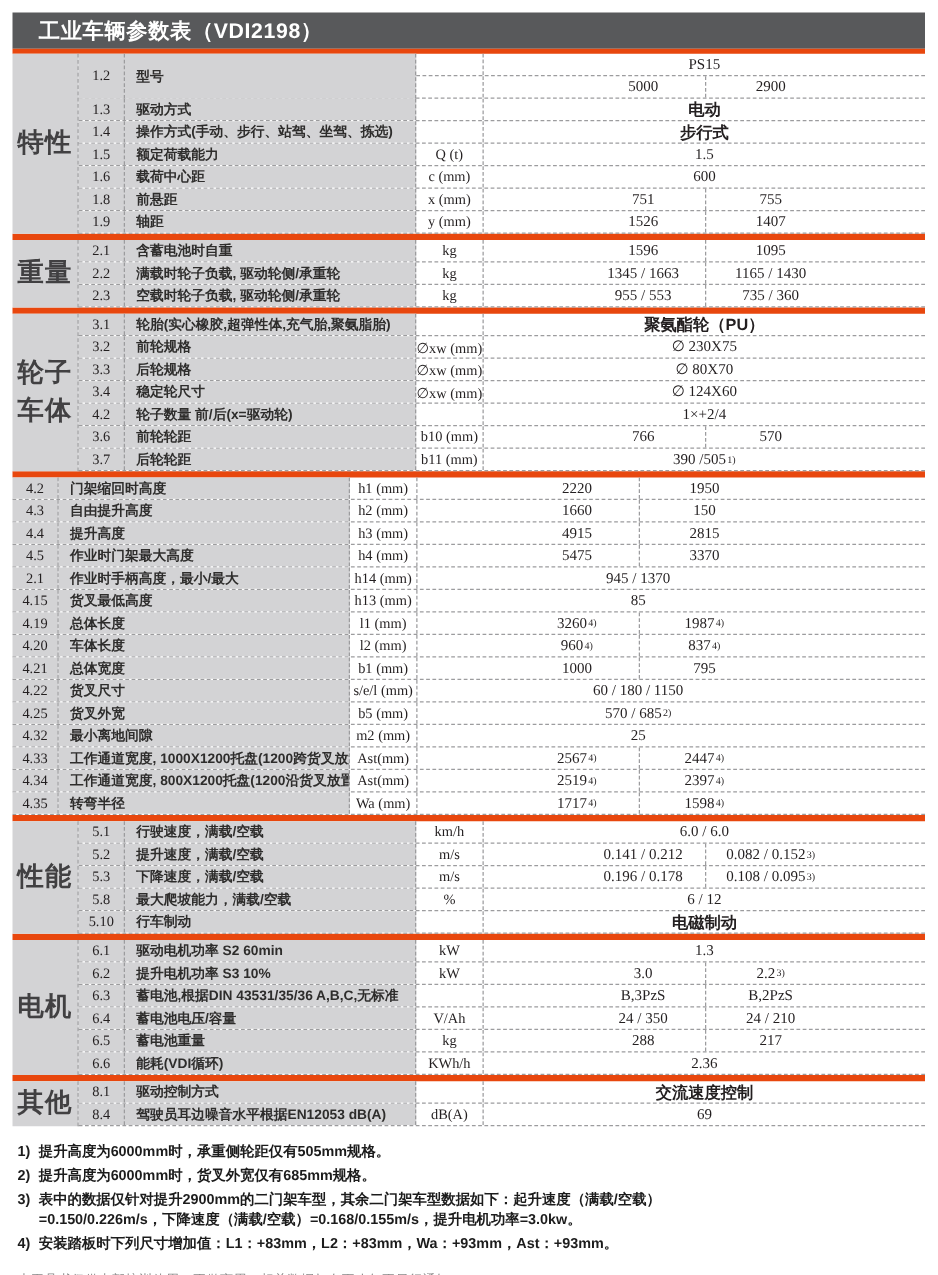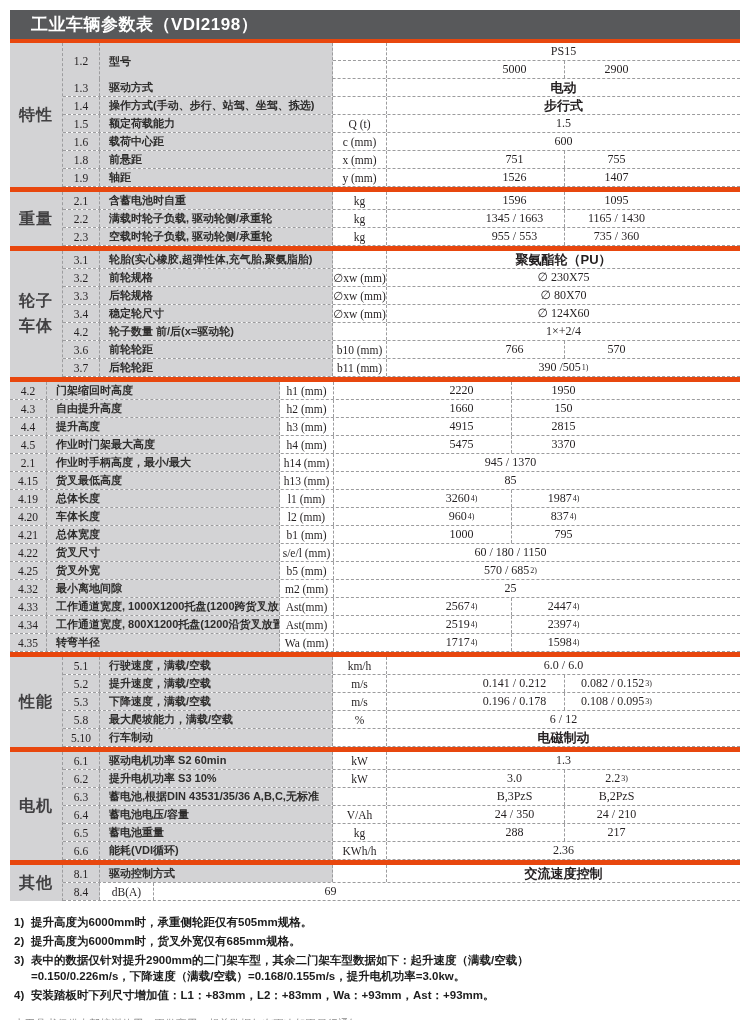--- a/index.html
+++ b/index.html
@@ -14,21 +14,21 @@
   html,body{width:750px;height:1020px;background:#ffffff;overflow:hidden;
     font-family:"Liberation Sans",sans-serif;color:var(--ink);}
   #page{width:730px;margin:10px auto 0 auto;}
   
   #titlebar{height:29px;background:var(--headbar);display:flex;align-items:center;
     padding-left:21px;color:#ffffff;font-size:17px;font-weight:bold;letter-spacing:0.5px;}
   #title-rule{height:4px;background:var(--orange);}
   
   .section{display:flex;width:100%;}
   .sec-label{width:53px;background:var(--cellgray);display:flex;flex-direction:column;
-    align-items:center;justify-content:center;font-size:16px;font-weight:bold;
+    align-items:center;justify-content:center;font-size:21px;font-weight:bold;
     color:var(--label);letter-spacing:1px;line-height:1.05;border-right:1px dashed var(--dash);}
   .sec-label .lbl-line{display:block;margin:4px 0;}
   .sec-rows{flex:1;display:flex;flex-direction:column;}
   .row{display:flex;height:18px;border-bottom:1px dashed var(--dash);align-items:stretch;}
   .row.model{height:36px;}
   .c{display:flex;align-items:center;overflow:hidden;white-space:nowrap;}
   .num{width:37px;background:var(--cellgray);justify-content:center;
     font-family:"Liberation Serif",serif;font-size:11.5px;border-right:1px dashed var(--dash);}
   .desc{width:233px;background:var(--cellgray);padding-left:9px;font-size:11px;
     font-weight:bold;color:#2e2d2c;border-right:1px dashed var(--dash);}
@@ -557,20 +557,21 @@
           <div class="row">
             <div class="c num">8.1</div>
             <div class="c desc">驱动控制方式</div>
             <div class="c unit"></div>
             <div class="c val vspan">
               <span class="cn-val">交流速度控制</span>
             </div>
           </div>
           <div class="row">
             <div class="c num">8.4</div>
+            <div class="c desc">驾驶员耳边噪音水平根据EN12053 dB(A)</div>
             <div class="c unit">dB(A)</div>
             <div class="c val vspan">
               <span>69</span>
             </div>
           </div>
         </div>
       </div>
     </div>
   <div id="footnotes">
       <div class="footnote">

